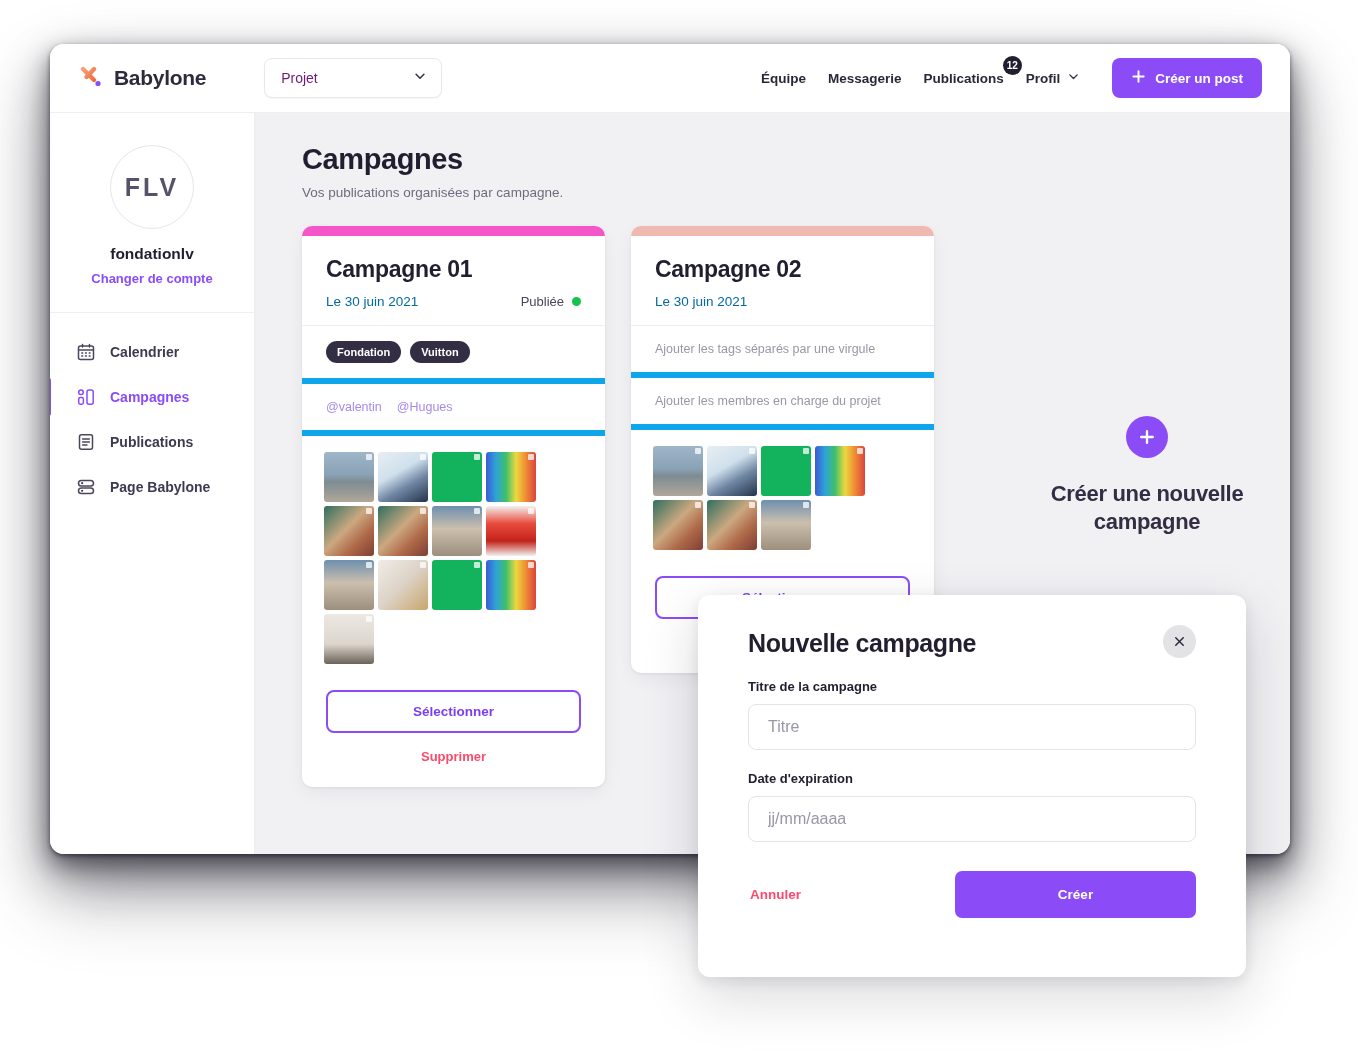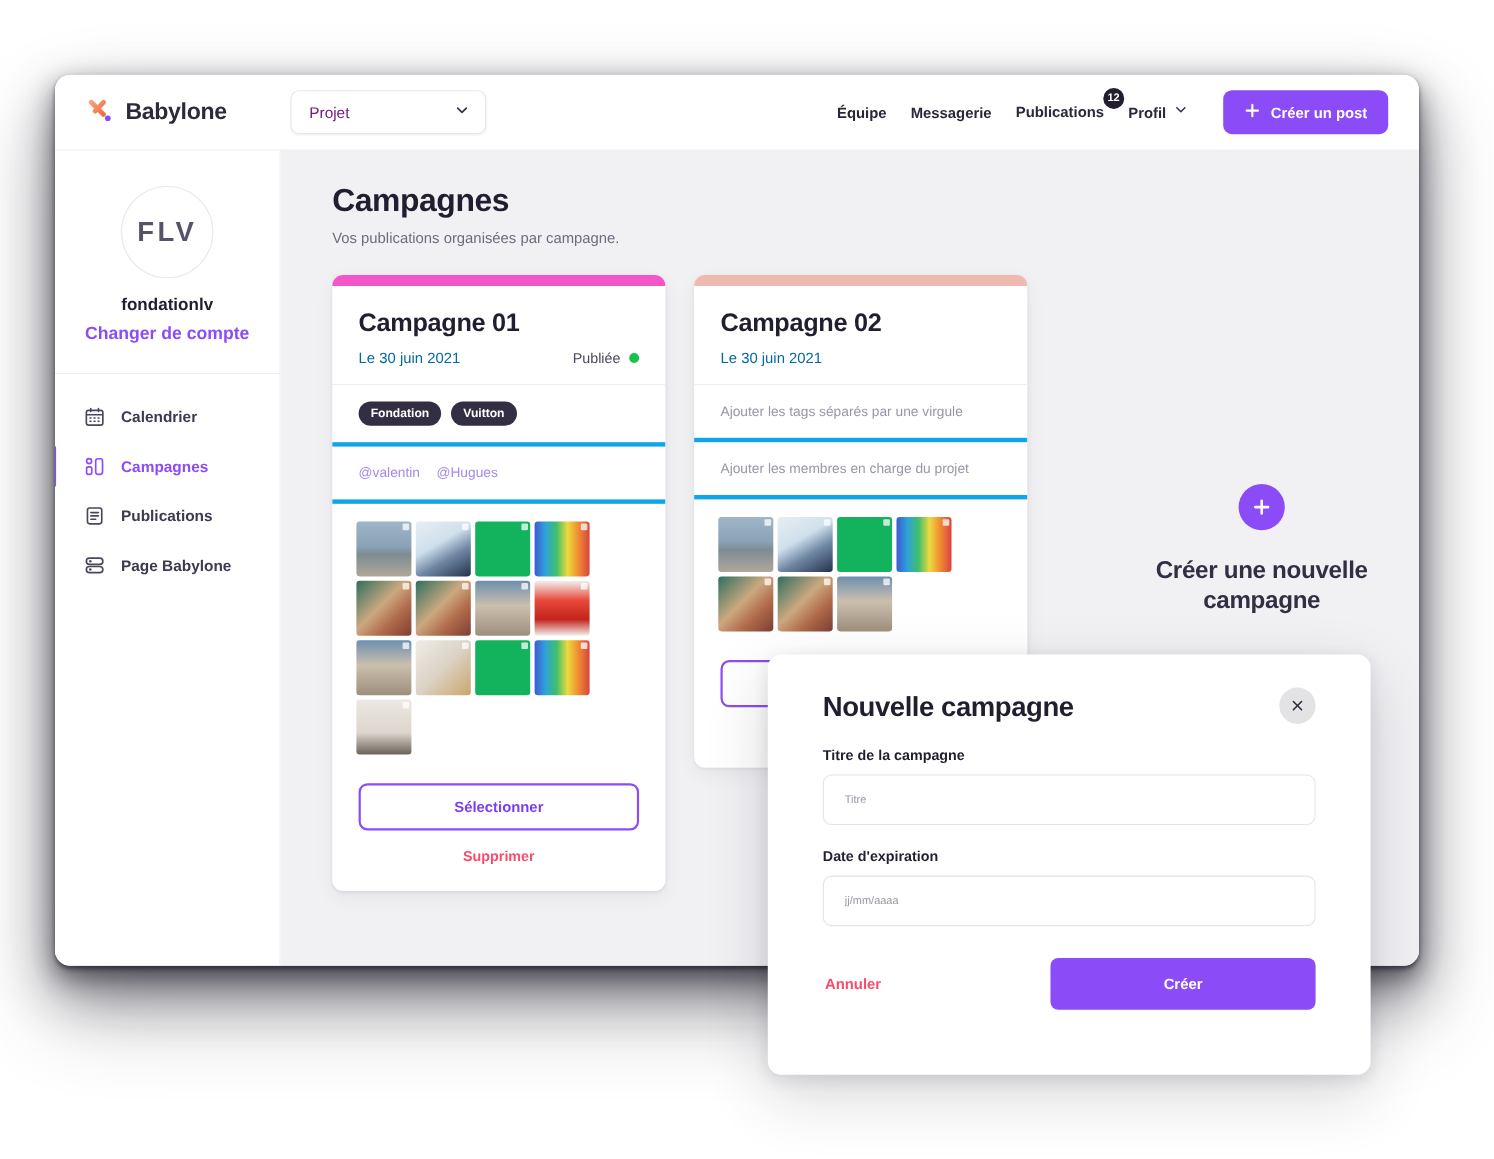--- a/index.html
+++ b/index.html
@@ -17,21 +17,21 @@
     position: relative;
     width: 1358px;
     height: 1054px;
     background: #ffffff;
   }
 
   
   .window {
     position: absolute;
     left: 50px;
-    top: 68px;
+    top: 44px;
     width: 1240px;
     height: 810px;
     background: #ffffff;
     border-radius: 14px;
     box-shadow:
        0 2px 4px rgba(20,18,30,.55),
        0 10px 22px rgba(20,18,30,.50),
        0 24px 48px rgba(20,18,30,.42),
        0 38px 80px rgba(20,18,30,.30);
     overflow: hidden;
@@ -116,21 +116,21 @@
     border: 1px solid #e6e6ec;
     display: flex; align-items: center; justify-content: center;
     font-size: 25px; font-weight: 700; letter-spacing: 3px;
     color: #3a3550;
     background: #fff;
   }
   .avatar span { opacity: .85; }
   .account-name { font-size: 15.5px; font-weight: 700; color: #221e30; }
   .switch-account {
     display: block; margin-top: 8px;
-    font-size: 16px; font-weight: 700; color: #8b4cf7;
+    font-size: 13px; font-weight: 700; color: #8b4cf7;
     cursor: pointer; text-decoration: none;
   }
   .nav-list { padding: 16px 0 0; }
   .nav-item {
     position: relative;
     display: flex; align-items: center; gap: 14px;
     height: 45px; padding-left: 26px;
     cursor: pointer;
   }
   .nav-item .nav-ico { width: 20px; height: 20px; flex: none; color: #4b465c; }
@@ -182,21 +182,21 @@
     margin-top: 11px;
     display: flex; align-items: center; justify-content: space-between;
   }
   .card-date { font-size: 13.5px; color: #0369a1; }
   .card-status { display: flex; align-items: center; gap: 8px; }
   .card-status .st-lbl { font-size: 13px; color: #4b465c; }
   .dot { width: 9px; height: 9px; border-radius: 50%; background: #17c24b; }
 
   .card-section {
     padding: 15px 24px;
-    border-bottom: 4px solid #0ea5e9;
+    border-bottom: 6px solid #0ea5e9;
     min-height: 52px;
     display: flex; align-items: center; gap: 9px; flex-wrap: wrap;
   }
   .tag {
     background: #332e44; color: #fff;
     font-size: 11px; font-weight: 700;
     padding: 5px 11px; border-radius: 11px;
   }
   .placeholder-text { font-size: 12.5px; color: #9a96a6; }
   .member {
@@ -275,21 +275,21 @@
   }
   .field { margin-top: 21px; }
   .field-label {
     font-size: 13px; font-weight: 700; color: #221e30; display: block;
   }
   .field-input {
     margin-top: 10px;
     width: 100%; height: 46px;
     border: 1px solid #e4e4e9; border-radius: 8px;
     padding: 0 19px;
-    font-size: 10px; color: #2b2738;
+    font-size: 16px; color: #2b2738;
     font-family: inherit;
     background: #fff;
   }
   .field-input::placeholder { color: #9a96a6; }
   .modal-footer {
     margin-top: 29px;
     display: flex; align-items: center; justify-content: space-between;
   }
   .btn-cancel {
     background: none; border: none;

